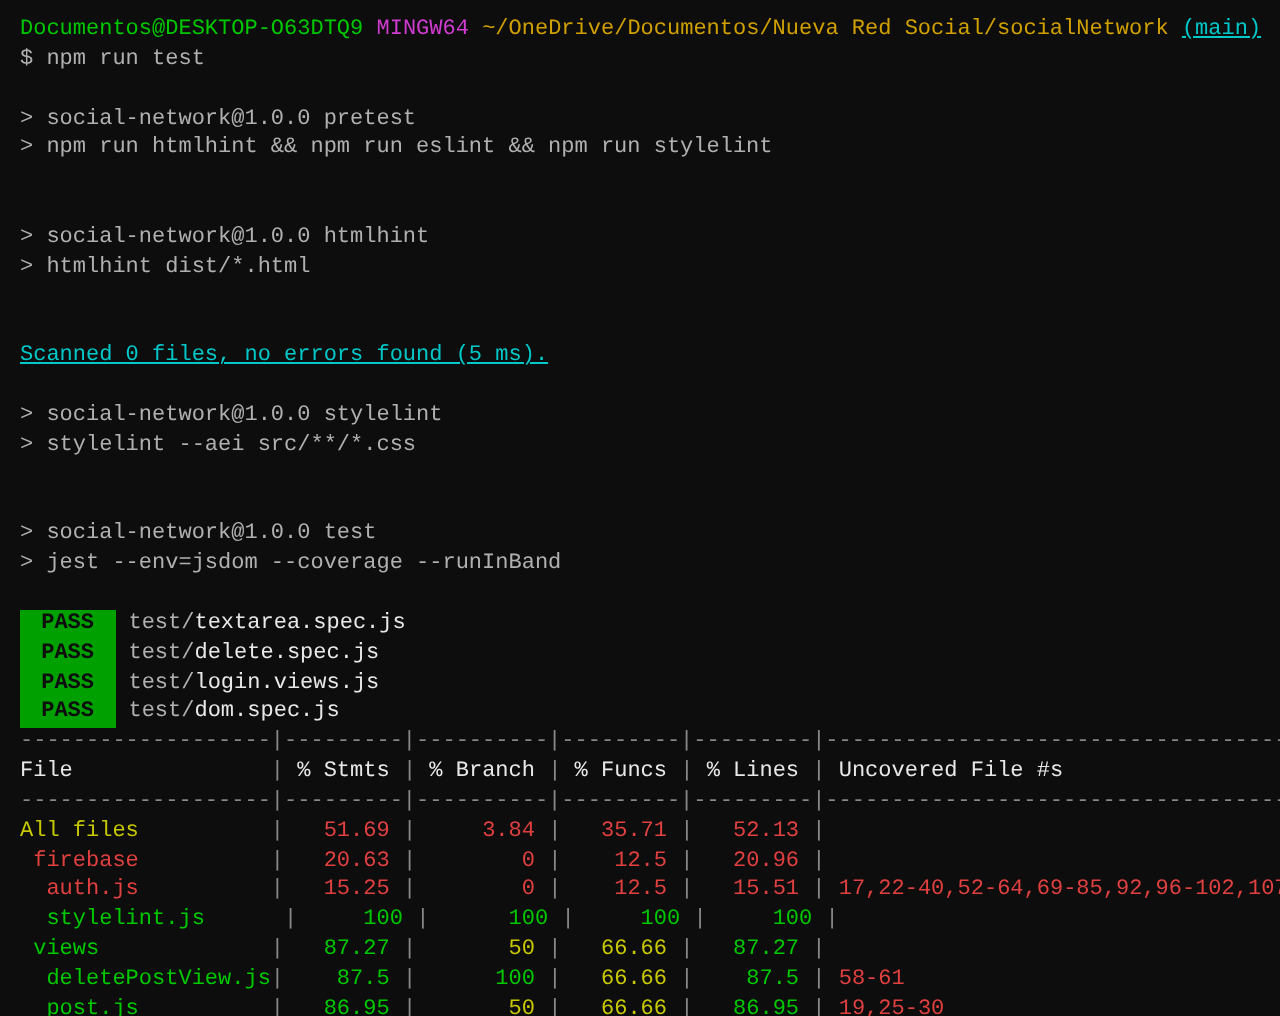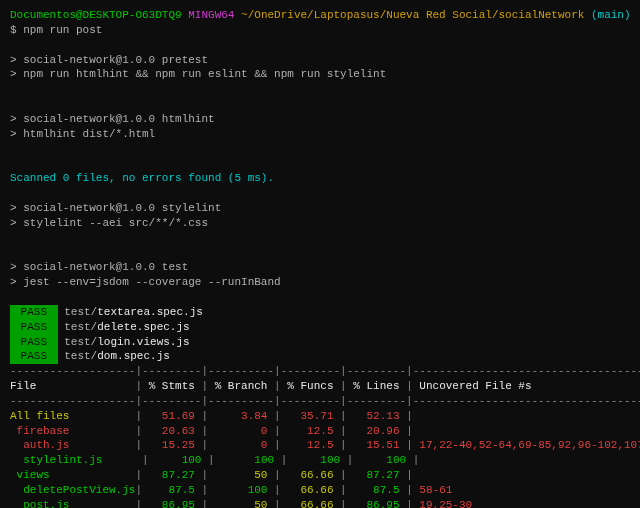--- a/index.html
+++ b/index.html
@@ -10,40 +10,40 @@
     font-family: Consolas, 'Courier New', monospace;
     font-size: 11px;
     line-height: 1.35;
     width: 640px;
     box-sizing: border-box;
   }
   .line { white-space: pre; }
   .green  { color: #00c800; }
   .yellow { color: #c8c800; }
   .magenta{ color: #d03bd0; margin-top: 48px; }
-  .cyan   { color: #00c8c8; }
+  .cyan   { color: #00c8c8; text-decoration: underline; }
   .red    { color: #e04040; }
   .gold   { color: #d0a000; }
   .white  { color: #e8e8e8; }
   .grey   { color: #b0b0b0; }
   .badge-pass {
     display: inline-block;
     background: #00a000;
     color: #0d0d0d;
-    font-weight: normal;
+    font-weight: bold;
     padding: 0 4px;
   }
   .sep { color: #888; }
 </style>
 </head>
 <body>
 
 <div id="term">
-    <div class="line"><span class="green">Documentos@DESKTOP-O63DTQ9</span><span> </span><span class="magenta">MINGW64</span><span> </span><span class="gold">~/OneDrive/Laptopasus/Nueva Red Social/socialNetwork</span><span> </span><span class="cyan">(main)</span></div>
-    <div class="line"><span class="grey">$ </span><span class="grey">npm run post</span></div>
+    <div class="line"><span class="green">Documentos@DESKTOP-O63DTQ9</span><span> </span><span class="magenta">MINGW64</span><span> </span><span class="gold">~/OneDrive/Documentos/Nueva Red Social/socialNetwork</span><span> </span><span class="cyan">(main)</span></div>
+    <div class="line"><span class="grey">$ </span><span class="grey">npm run test</span></div>
     <div class="line"><span> </span></div>
     <div class="line"><span class="grey">&gt; social-network@1.0.0 pretest</span></div>
     <div class="line"><span class="grey">&gt; npm run htmlhint &amp;&amp; npm run eslint &amp;&amp; npm run stylelint</span></div>
     <div class="line"><span> </span></div>
     <div class="line"><span> </span></div>
     <div class="line"><span class="grey">&gt; social-network@1.0.0 htmlhint</span></div>
     <div class="line"><span class="grey">&gt; htmlhint dist/*.html</span></div>
     <div class="line"><span> </span></div>
     <div class="line"><span> </span></div>
     <div class="line"><span class="cyan">Scanned 0 files, no errors found (5 ms).</span></div>

